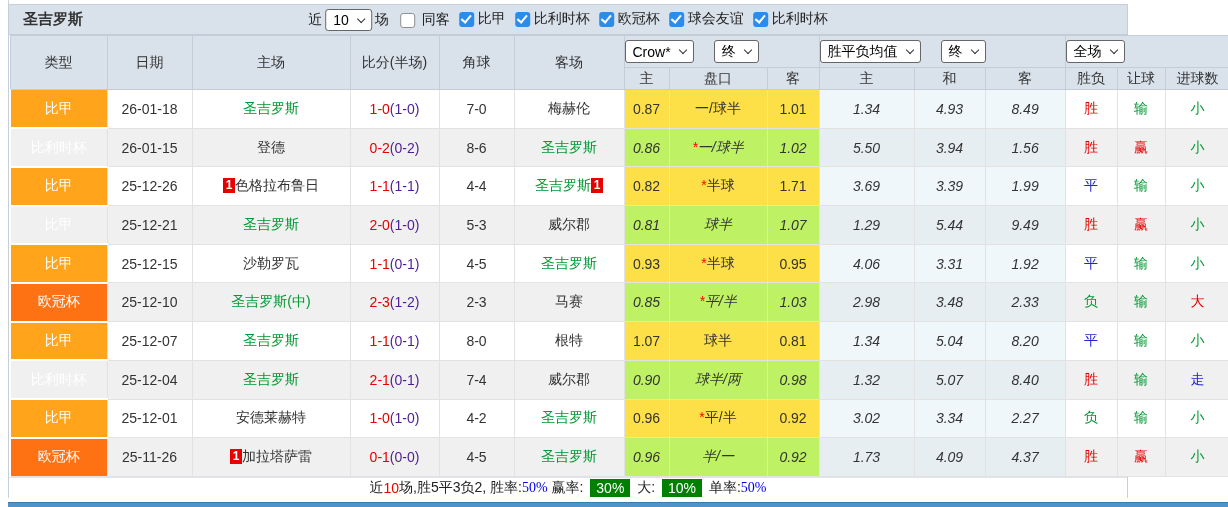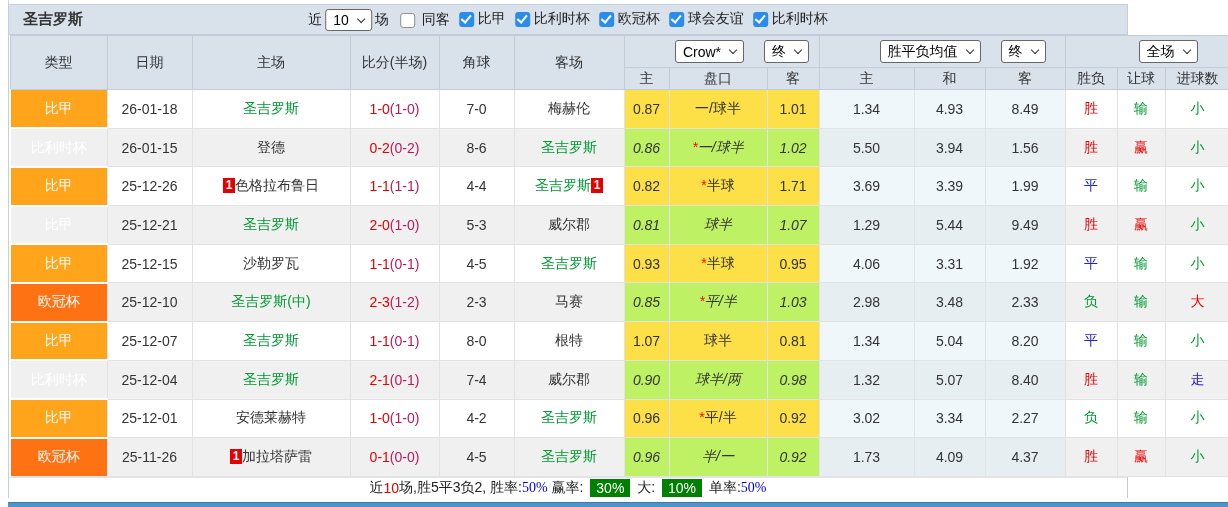--- a/index.html
+++ b/index.html
@@ -22,37 +22,37 @@
   .cb.checked::after { content:""; position:absolute; left:4.5px; top:1.5px; width:4px; height:8px; border:solid #fff; border-width:0 2px 2px 0; transform:rotate(40deg); }
   .cb.un { background:#fff; border:1px solid #8f8f8f; border-radius:3px; margin:0 4px 0 8px; }
   .cb-item { display:inline-flex; align-items:center; margin-left:6px; }
   .cb-item .cb { margin-right:1px; }
 
   
   table.grid { width:1220px; border-collapse:collapse; table-layout:fixed; }
   thead th { background:#d9e1eb; border:1px solid #c3ccd8; font-weight:normal; font-size:14px; color:#333; padding:0; }
   tr.hA th { height:32px; }
   tr.hB th { height:22px; }
-  .selwrap { display:flex; align-items:center; justify-content:center; gap:20px;padding-left:41px; }
+  .selwrap { display:flex; align-items:center; gap:20px; }
   .selwrap .sel { height:23px; }
 
   tbody td { border:1px solid #e2e2e2; text-align:center; font-size:14px; color:#333; height:38.7px; padding:0; background:#fff; overflow:hidden; white-space:nowrap; }
   tr.even td { background:#f0f0f0; }
   td.crow { background:#fde047; }
   tr.even td.crow { background:#bef264;font-style:italic; }
-  td.avg { background:#eff7fb; }
+  td.avg { background:#eff7fb;font-style:italic; }
   tr.even td.avg { background:#e7eef2; }
   td.type { background:#ffa41b; color:#fff; border-bottom:2px solid #fff; border-left:2px solid #fff; }
   td.type.cl { background:#ff7214; }
   tr:last-child td.type { border-bottom:1px solid #e2e2e2; }
 
   .c-r { color:#e60000; }
   .c-g { color:#009933; }
   .c-b { color:#2323cc; }
-  .half { color:#be185d; }
+  .half { color:#4c1d95; }
   .star { color:#ff0000; }
   .card1 { display:inline-block; background:#e60000; color:#fff; font-size:12px; font-weight:bold; line-height:15px; width:12px; height:15px; text-align:center; vertical-align:1px; }
 
   
   .footer { height:21px; border-top:1px solid #dfe4ea; display:flex; align-items:center; justify-content:center; font-size:14px; color:#222; background:#fff; }
   .footer .seg-b { color:#0000ee;font-family:Liberation Serif, serif; }
   .footer .seg-r { color:#e60000; }
   .footer .badge { background:#008000; color:#fff; padding:1px 6px; margin:0 3px; }
   .footer span { white-space:pre; }
 

